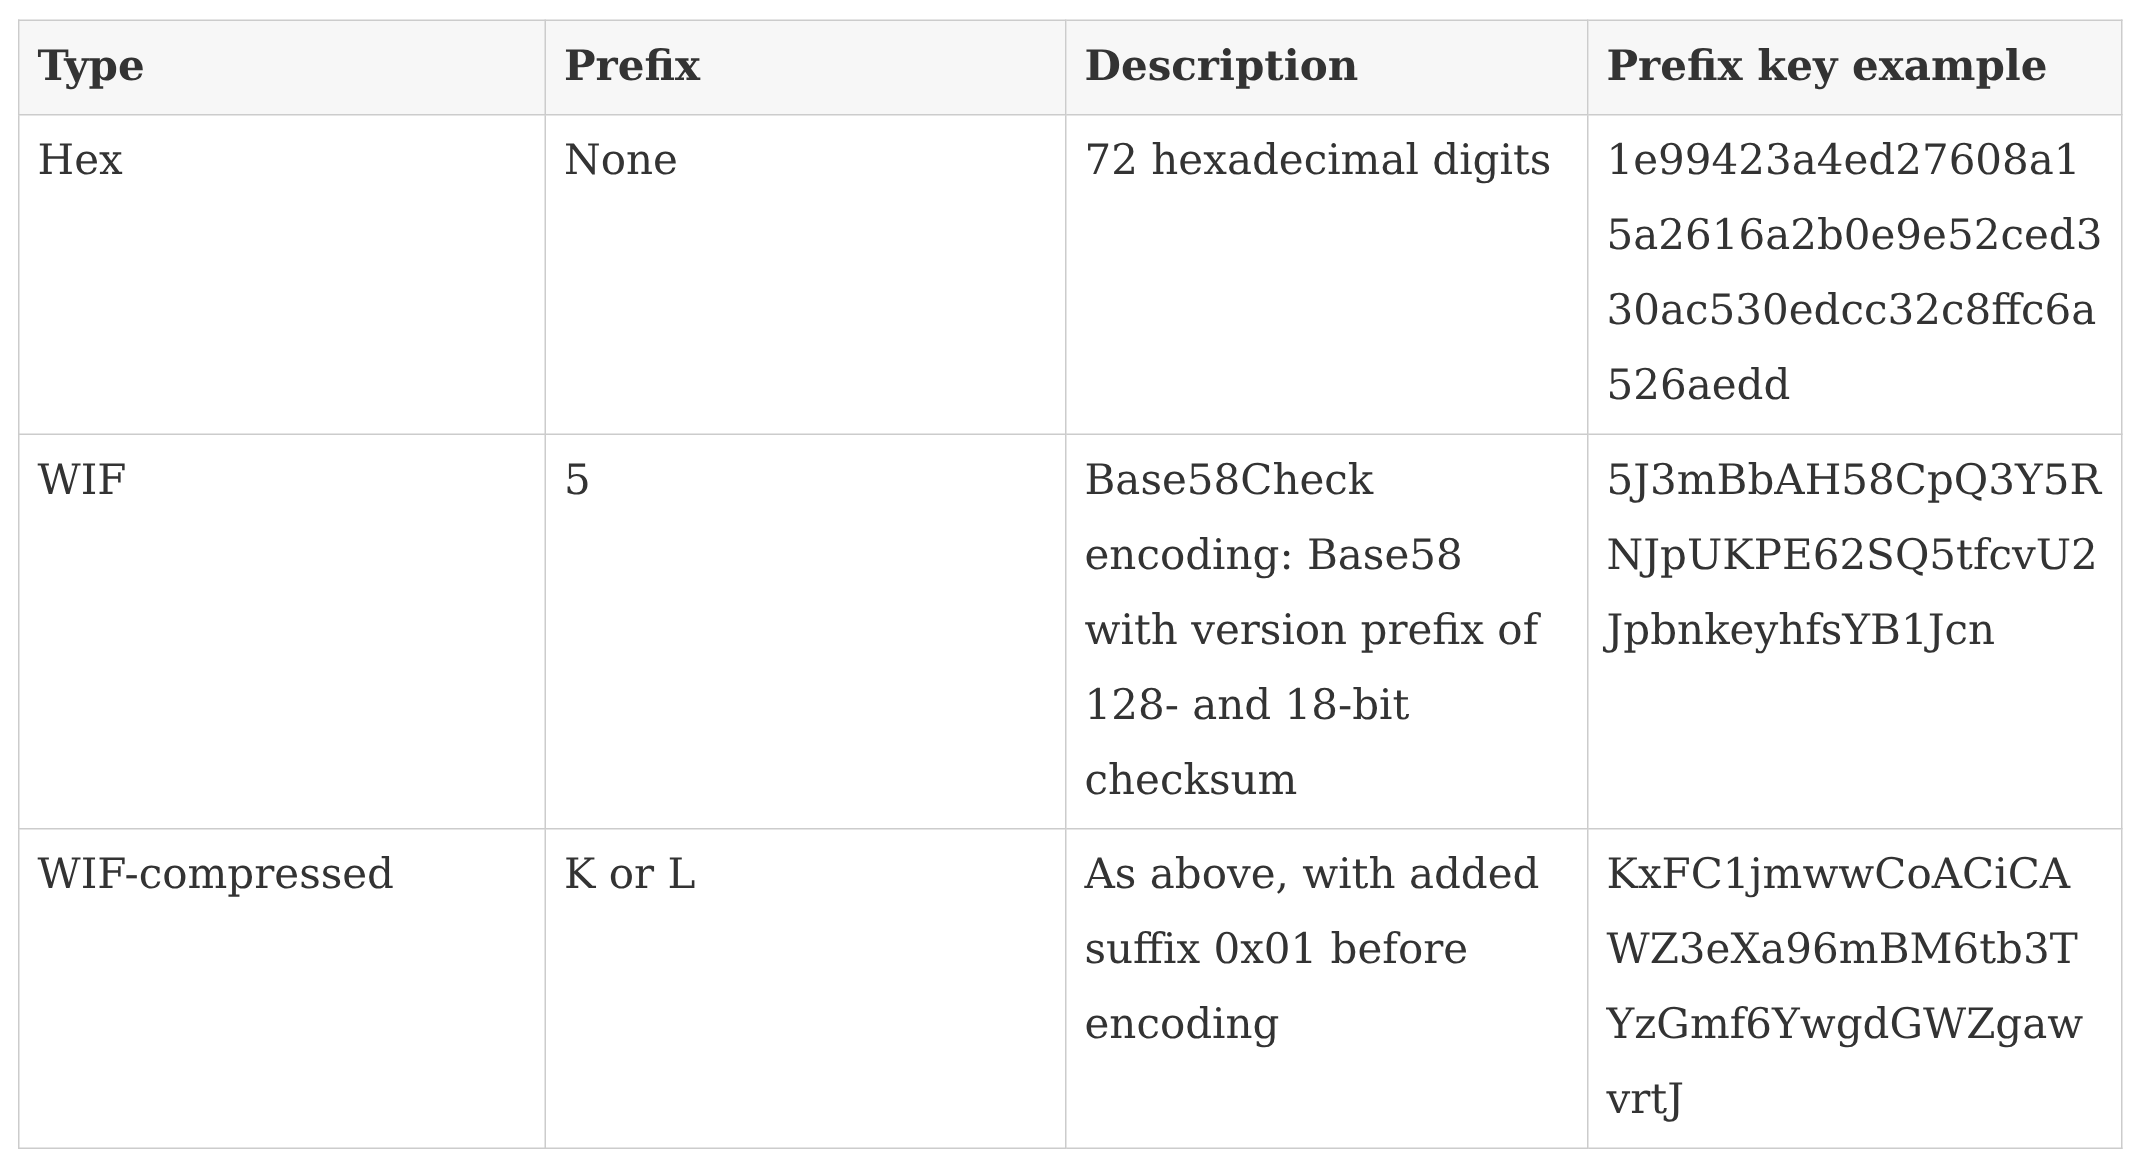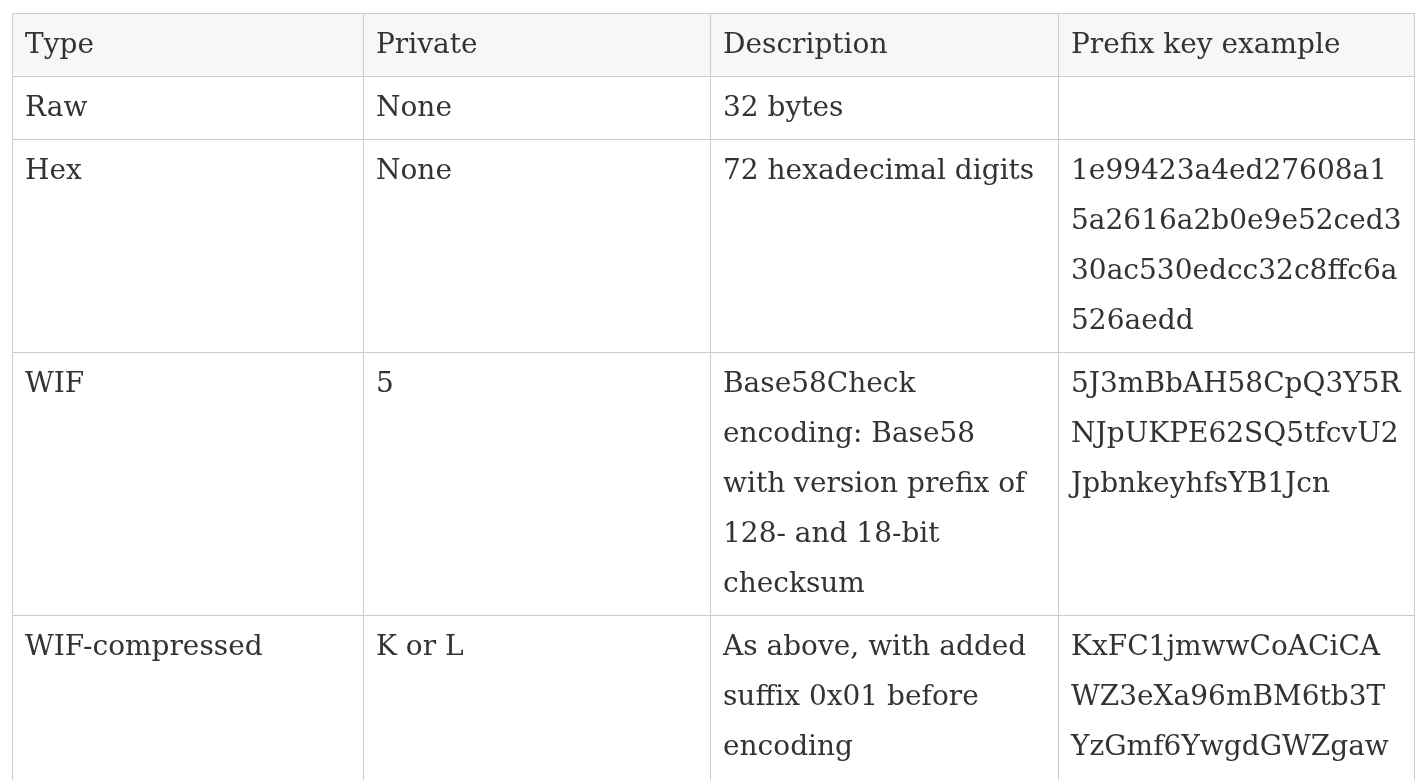--- a/index.html
+++ b/index.html
@@ -30,21 +30,21 @@
     border: 1px solid var(--border);
     vertical-align: top;
     text-align: left;
     padding: 5px 12px 7px 12px;
     font-size: 28px;
     line-height: 50px;
     overflow: hidden;
   }
   th {
     background: var(--header-bg);
-    font-weight: normal;
+    font-weight: bold;
     white-space: nowrap;
   }
   td.col-example { word-break: break-all; padding-left: 12px; }
   tr.r-header  { height: 62px; }
   tr.r-raw     { height: 62px; }
   tr.r-hex     { height: 209px; }
   tr.r-wif     { height: 210px; }
   tr.r-wifc    { height: 210px; }
 </style>
 </head>
@@ -53,32 +53,26 @@
 <table class="key-formats">
   <colgroup>
     <col style="width:351px">
     <col style="width:347px">
     <col style="width:348px">
     <col style="width:356px">
   </colgroup>
   <thead>
     <tr class="r-header">
       <th>Type</th>
-      <th>Private</th>
+      <th>Prefix</th>
       <th>Description</th>
       <th>Prefix key example</th>
     </tr>
   </thead>
   <tbody>
-    <tr class="r-raw">
-      <td class="col-type">Raw</td>
-      <td class="col-prefix">None</td>
-      <td class="col-description">32 bytes</td>
-      <td class="col-example"></td>
-    </tr>
     <tr class="r-hex">
       <td class="col-type">Hex</td>
       <td class="col-prefix">None</td>
       <td class="col-description">72 hexadecimal digits</td>
       <td class="col-example">1e99423a4ed27608a15a2616a2b0e9e52ced330ac530edcc32c8ffc6a526aedd</td>
     </tr>
     <tr class="r-wif">
       <td class="col-type">WIF</td>
       <td class="col-prefix">5</td>
       <td class="col-description">Base58Check encoding: Base58 with version prefix of 128- and 18-bit checksum</td>

